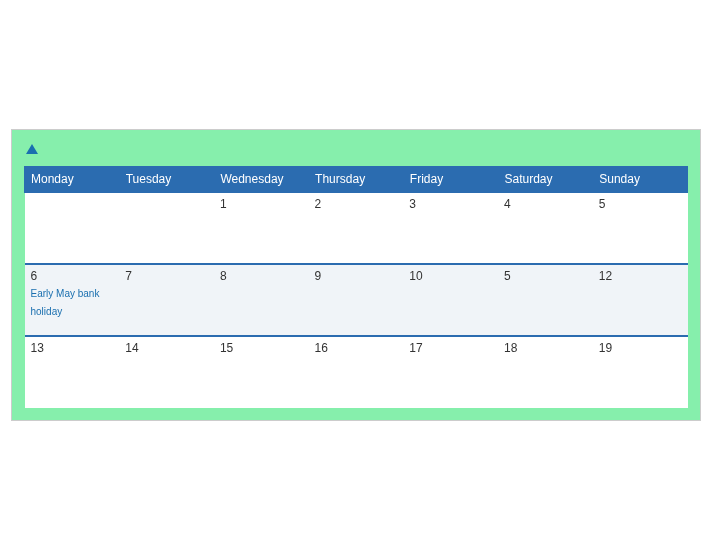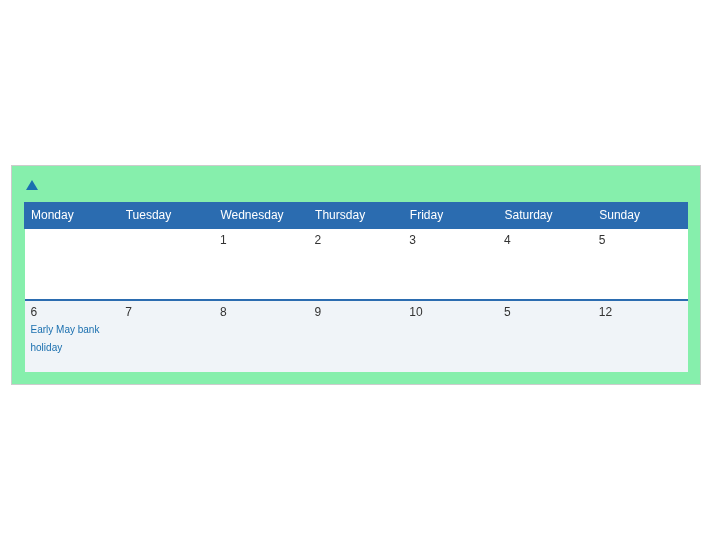--- a/index.html
+++ b/index.html
@@ -163,15 +163,38 @@
           <td style="background: rgb(240, 244, 248);">
             <span class="day-number">10</span>
           </td>
           <td style="background: rgb(240, 244, 248);">
             <span class="day-number">5</span>
           </td>
           <td style="background: rgb(240, 244, 248); margin-left: 34px;">
             <span class="day-number">12</span>
           </td>
         </tr>
+        <tr>
+          <td>
+            <span class="day-number">13</span>
+          </td>
+          <td>
+            <span class="day-number">14</span>
+          </td>
+          <td>
+            <span class="day-number">15</span>
+          </td>
+          <td>
+            <span class="day-number">16</span>
+          </td>
+          <td>
+            <span class="day-number">17</span>
+          </td>
+          <td>
+            <span class="day-number">18</span>
+          </td>
+          <td>
+            <span class="day-number">19</span>
+          </td>
+        </tr>
       </tbody>
   </table>
 </div>
 
 </body></html>

